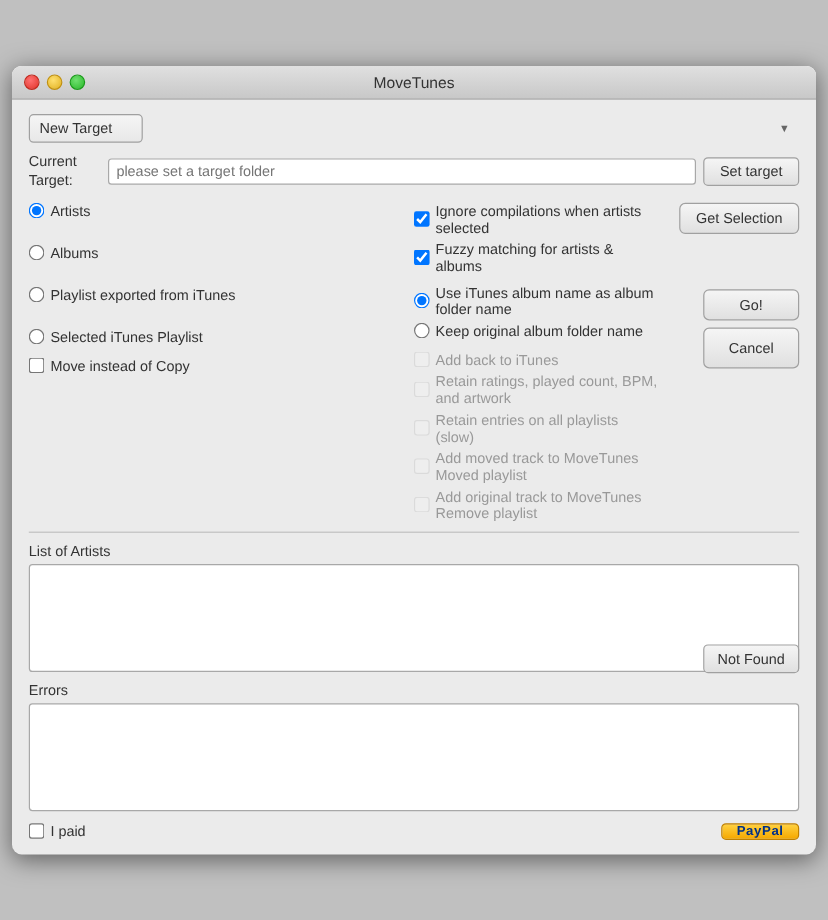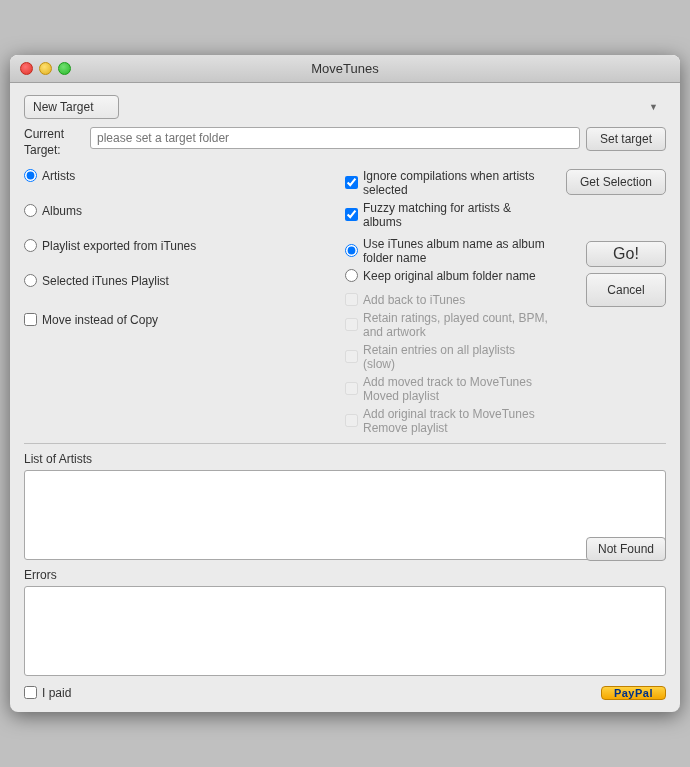--- a/index.html
+++ b/index.html
@@ -97,21 +97,21 @@
       position: absolute;
       right: 8px;
       top: 50%;
       transform: translateY(-50%);
       pointer-events: none;
     }
 
     
     .target-row {
       display: flex;
-      align-items: flex-start;
+      align-items: center;
       margin-bottom: 10px;
       gap: 6px;
     }
 
     .target-label {
       color: #333;
       font-size: 12px;
       line-height: 1.3;
       min-width: 60px;
     }
@@ -159,21 +159,21 @@
       color: #333;
       cursor: pointer;
     }
 
     .radio-label input[type="radio"],
     .checkbox-label input[type="checkbox"] {
       cursor: pointer;
     }
 
     .move-copy-row {
-      margin-top: 25px;
+      margin-top: 10px;
     }
 
     
     .right-checkboxes {
       display: flex;
       flex-direction: column;
       gap: 4px;
       margin-bottom: 8px;
     }
 
@@ -226,21 +226,21 @@
       color: #333;
       padding: 0 10px;
     }
 
     .btn-go {
       min-width: 80px;
       height: 26px;
       background: linear-gradient(to bottom, #f5f5f5, #e0e0e0);
       border: 1px solid #a0a0a0;
       border-radius: 5px;
-      font-size: 16px;
+      font-size: 12px;
       cursor: pointer;
       color: #333;
       padding: 0 10px;
     }
 
     .btn-cancel {
       min-width: 80px;
       height: 34px;
       background: linear-gradient(to bottom, #f5f5f5, #e0e0e0);
       border: 1px solid #a0a0a0;

